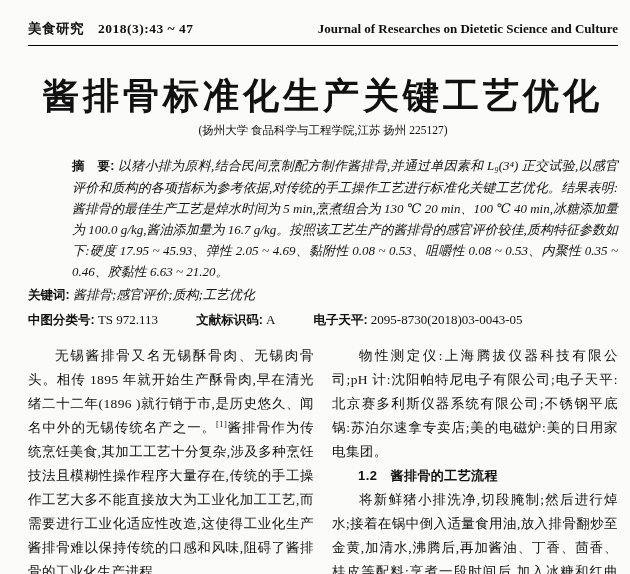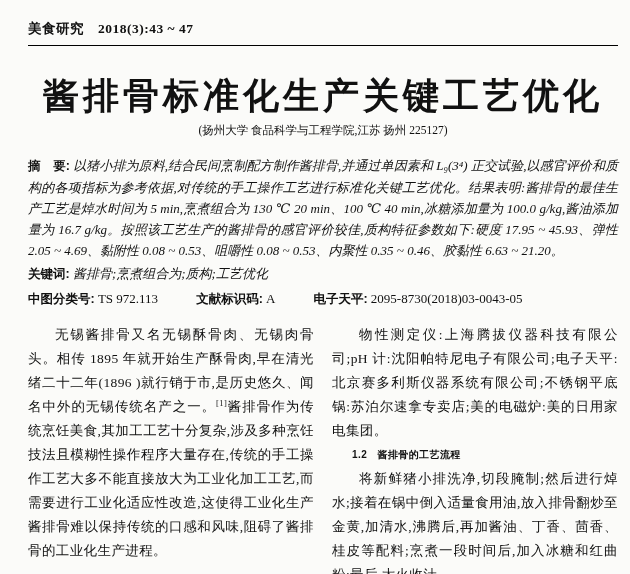--- a/index.html
+++ b/index.html
@@ -40,20 +40,21 @@
     font-size: 11.5px;
     margin-top: 2px;
   }
 
   
   .abstract-block {
     margin-top: 17px;
     font-size: 13px;
     line-height: 21px;
     text-align: justify;
+    margin-left: 44px;
   }
   .block-label { font-weight: bold; font-style: normal; font-family: "Liberation Sans", "DejaVu Sans", sans-serif; font-size: 12.5px; }
   .kaiti { font-style: italic; }
   .keywords-line { margin-top: 2px; font-size: 13px; line-height: 21px; }
   .meta-line { margin-top: 3px; font-size: 13px; line-height: 21px; display: flex; }
   .meta-pair { margin-right: 38px; white-space: nowrap; }
   .meta-pair:last-child { margin-right: 0; }
   .meta-value { font-family: "Liberation Serif", serif; text-align: right; }
 
   
@@ -69,45 +70,46 @@
     text-align: justify;
     letter-spacing: 0.4px;
   }
   .col p { margin: 0; text-indent: 2em; }
   .col sup { font-size: 8.5px; line-height: 0; }
   .section-heading {
     font-weight: bold;
     margin: 0;
     text-indent: 0;
     font-family: "Liberation Sans", "DejaVu Sans", sans-serif;
-    font-size: 10px;
+    font-size: 13px;
   }
 </style>
 </head>
 <body>
 
 <div class="page">
 
   <div class="journal-header">
     <span class="journal-cn">美食研究　2018(3):43 ~ 47</span>
+    <span class="journal-en">Journal of Researches on Dietetic Science and Culture</span>
   </div>
 
   <h1 class="paper-title">酱排骨标准化生产关键工艺优化</h1>
 
 
   <div class="affiliation">(扬州大学 食品科学与工程学院,江苏 扬州 225127)</div>
 
   <div class="abstract-block">
     <span class="block-label">摘　要:</span>
     <span class="kaiti">以猪小排为原料,结合民间烹制配方制作酱排骨,并通过单因素和 L₉(3⁴) 正交试验,以感官评价和质构的各项指标为参考依据,对传统的手工操作工艺进行标准化关键工艺优化。结果表明:酱排骨的最佳生产工艺是焯水时间为 5 min,烹煮组合为 130 ℃ 20 min、100 ℃ 40 min,冰糖添加量为 100.0 g/kg,酱油添加量为 16.7 g/kg。按照该工艺生产的酱排骨的感官评价较佳,质构特征参数如下:硬度 17.95 ~ 45.93、弹性 2.05 ~ 4.69、黏附性 0.08 ~ 0.53、咀嚼性 0.08 ~ 0.53、内聚性 0.35 ~ 0.46、胶黏性 6.63 ~ 21.20。</span>
   </div>
 
   <div class="keywords-line">
     <span class="block-label">关键词:</span>
-    <span class="kaiti">酱排骨;烹煮组合为;质构;工艺优化</span>
+    <span class="kaiti">酱排骨;感官评价;质构;工艺优化</span>
   </div>
 
   <div class="meta-line">
     <span class="meta-pair"><span class="block-label">中图分类号:</span> <span class="meta-value">TS 972.113</span></span>
     <span class="meta-pair"><span class="block-label">文献标识码:</span> <span class="meta-value">A</span></span>
     <span class="meta-pair"><span class="block-label">电子天平:</span> <span class="meta-value">2095-8730(2018)03-0043-05</span></span>
   </div>
 
   <div class="columns">
 

